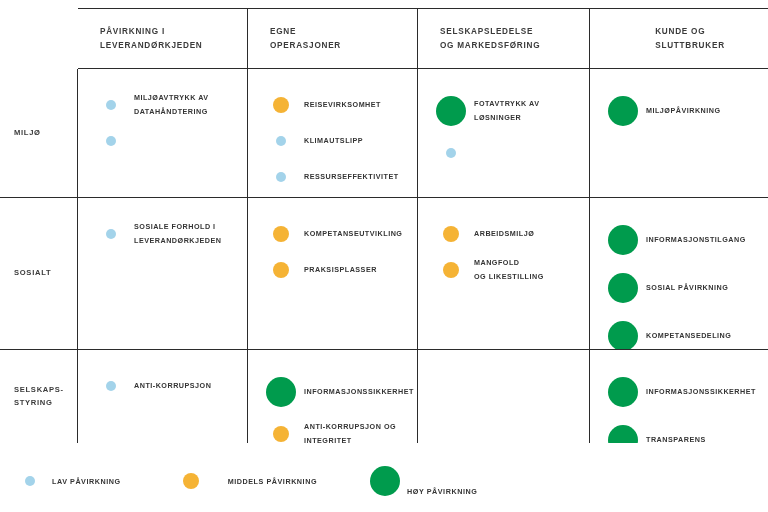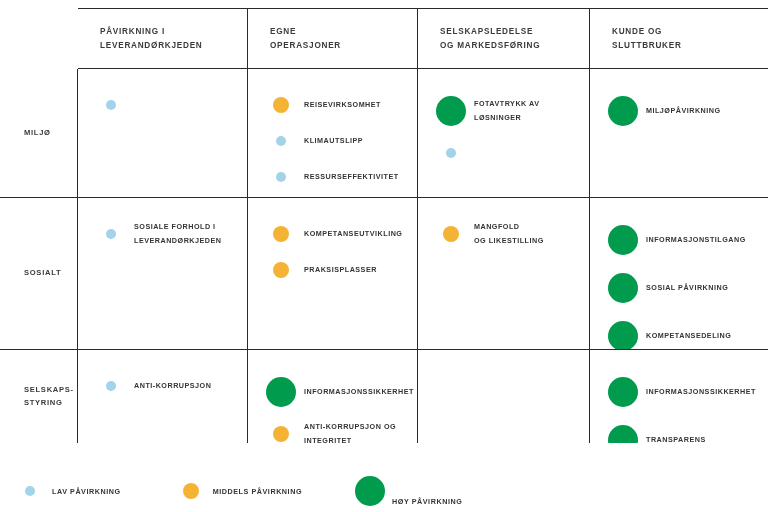--- a/index.html
+++ b/index.html
@@ -31,21 +31,21 @@
     grid-template-columns: 78px 170px 170px 172px 178px;
     grid-template-rows: 61px 129px 152px 93px;
   }
 
   .cell {
     position: relative;
     border-right: 1px solid #2b2b2b;
     border-bottom: 1px solid #2b2b2b;
     overflow: hidden;
   }
-  .cell.no-r { border-right: none; }
+  .cell.no-r { border-right: none; justify-content: center; }
   .cell.no-b { border-bottom: none; }
 
   
   .corner { border-right: none; border-bottom: none; }
 
   
   .col-head {
     border-top: 1px solid #2b2b2b;
     padding: 16px 0 0 22px;
     display: flex;
@@ -60,21 +60,21 @@
     text-transform: uppercase;
     white-space: pre-line;
   }
 
   
   .row-head {
     border-right: 1px solid #2b2b2b;
     border-left: none;
     display: flex;
     align-items: center;
-    padding-left: 24px;
+    padding-left: 14px;
   }
   .row-head-text {
     font-size: 7.6px;
     font-weight: bold;
     letter-spacing: 0.7px;
     line-height: 1.7;
     color: #3b3b3b;
     text-transform: uppercase;
     white-space: pre-line;
   }
@@ -114,32 +114,32 @@
     line-height: 1.9;
     color: #343434;
     text-transform: uppercase;
     white-space: pre-line;
   }
 
   
   .legend {
     position: absolute;
     left: 0;
-    top: 470px;
+    top: 460px;
     width: 768px;
     height: 42px;
     display: flex;
     align-items: center;
   }
   .legend-entry {
     display: flex;
     align-items: center;
   }
   .legend-entry.e0 { margin-left: 8px; }
-  .legend-entry.e1 { margin-left: 48px; }
+  .legend-entry.e1 { margin-left: 48px; gap: 15px; }
   .legend-entry.e2 { margin-left: 46px; align-items: flex-end; }
   .legend-bubble-wrap {
     width: 44px;
     flex: 0 0 44px;
     display: flex;
     justify-content: center;
     align-items: center;
   }
   .legend-label {
     font-size: 7.2px;
@@ -174,20 +174,27 @@
       </div>
       <div class="cell row-head">
         <div class="row-head-text">MILJØ</div>
       </div>
       <div class="cell">
         <div class="items">
           <div class="item">
             <span class="bubble-wrap">
               <span class="bubble low"></span>
             </span>
+            <span class="item-label">MILJØAVTRYKK AV
+DATAHÅNDTERING</span>
+          </div>
+          <div class="item">
+            <span class="bubble-wrap">
+              <span class="bubble low"></span>
+            </span>
           </div>
         </div>
       </div>
       <div class="cell">
         <div class="items">
           <div class="item">
             <span class="bubble-wrap">
               <span class="bubble med"></span>
             </span>
             <span class="item-label">REISEVIRKSOMHET</span>
@@ -257,20 +264,26 @@
           <div class="item">
             <span class="bubble-wrap">
               <span class="bubble med"></span>
             </span>
             <span class="item-label">PRAKSISPLASSER</span>
           </div>
         </div>
       </div>
       <div class="cell">
         <div class="items">
+          <div class="item">
+            <span class="bubble-wrap">
+              <span class="bubble med"></span>
+            </span>
+            <span class="item-label">ARBEIDSMILJØ</span>
+          </div>
           <div class="item">
             <span class="bubble-wrap">
               <span class="bubble med"></span>
             </span>
             <span class="item-label">MANGFOLD
 OG LIKESTILLING</span>
           </div>
         </div>
       </div>
       <div class="cell no-r">

